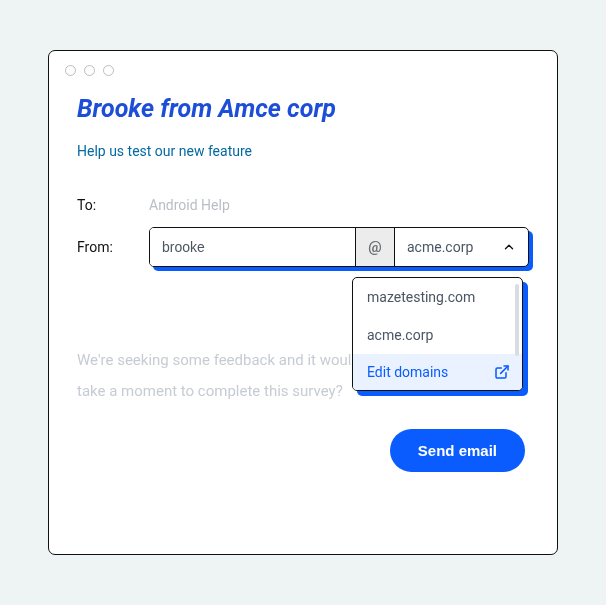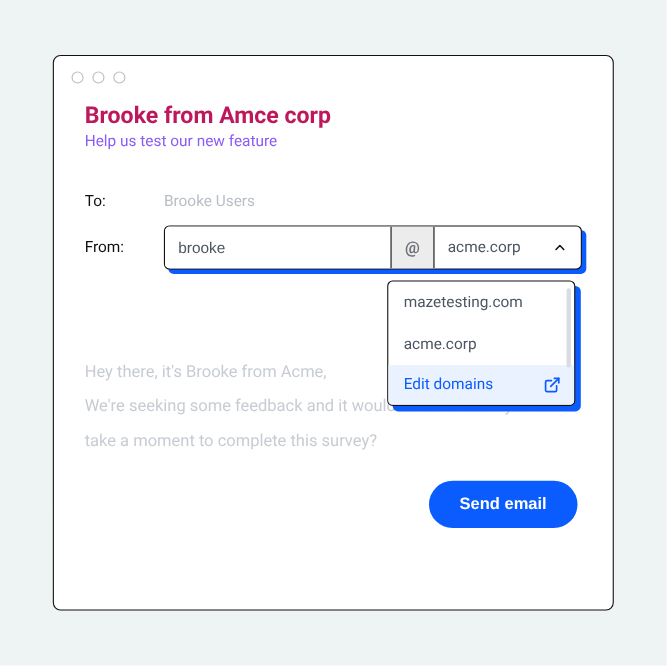--- a/index.html
+++ b/index.html
@@ -29,28 +29,29 @@
   .tl {
     width: 11px;
     height: 11px;
     border-radius: 50%;
     border: 1.3px solid #bdbdbd;
   }
   .content {
     padding: 18px 28px 0 28px;
   }
   .title {
-    font-size: 21px;
+    font-size: 25px;
     font-weight: 700;
-    color: #be185d;
+    color: #1d4ed8;
+    font-style: italic;
   }
   .subtitle {
     font-size: 14px;
-    color: #8b5cf6;
-    margin-top: 3px;
+    color: #0369a1;
+    margin-top: 20px;
   }
   .field-row {
     display: flex;
     align-items: center;
     margin-top: 38px;
     font-size: 14px;
   }
   .field-label {
     width: 72px;
     color: #111;
@@ -204,21 +205,21 @@
     <div class="tl"></div>
   </div>
 
   <div class="content">
 
     <div class="title">Brooke from Amce corp</div>
     <div class="subtitle">Help us test our new feature</div>
 
     <div class="field-row">
       <div class="field-label">To:</div>
-      <div class="field-value-placeholder">Brooke Users</div>
+      <div class="field-value-placeholder">Android Help</div>
     </div>
 
     <div class="field-row" style="margin-top:14px;justify-content:flex-end;">
       <div class="field-label">From:</div>
 
       <div class="from-wrap">
         <div class="from-shadow"></div>
         <div class="from-input">
           <input class="from-local" value="brooke" style="">
           <div class="at-box">@</div>
@@ -247,21 +248,20 @@
                 </svg>
               </span>
             </div>
             <div class="dd-scroll-track"></div>
           </div>
         </div>
       </div>
     </div>
 
     <div class="body-text">
-      <div>Hey there, it's Brooke from Acme,</div>
       <div>We're seeking some feedback and it would be fantastic if you could take a moment to complete this survey?</div>
     </div>
 
     <div class="send-row">
       <button class="send-btn">Send email</button>
     </div>
 
   </div>
 </div>
 

